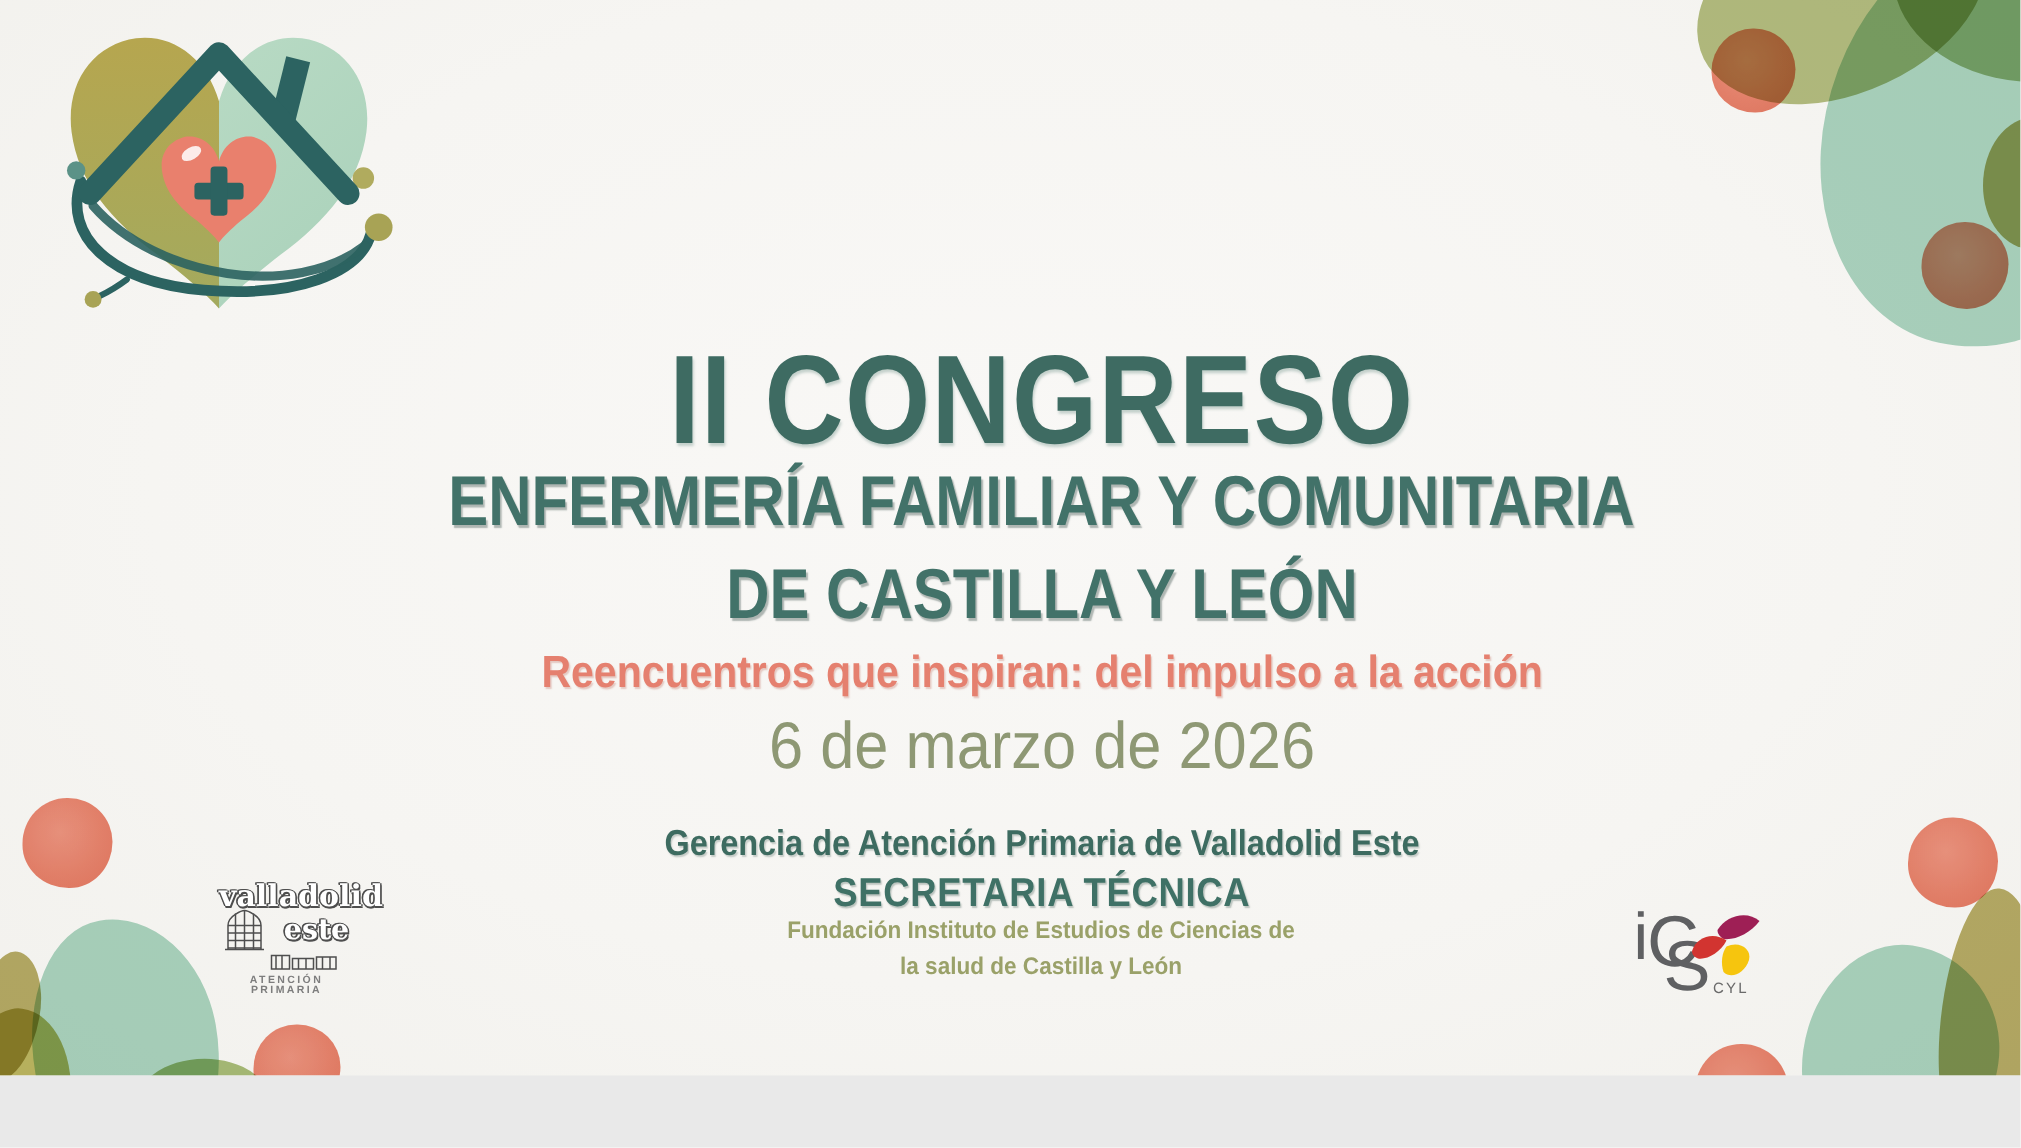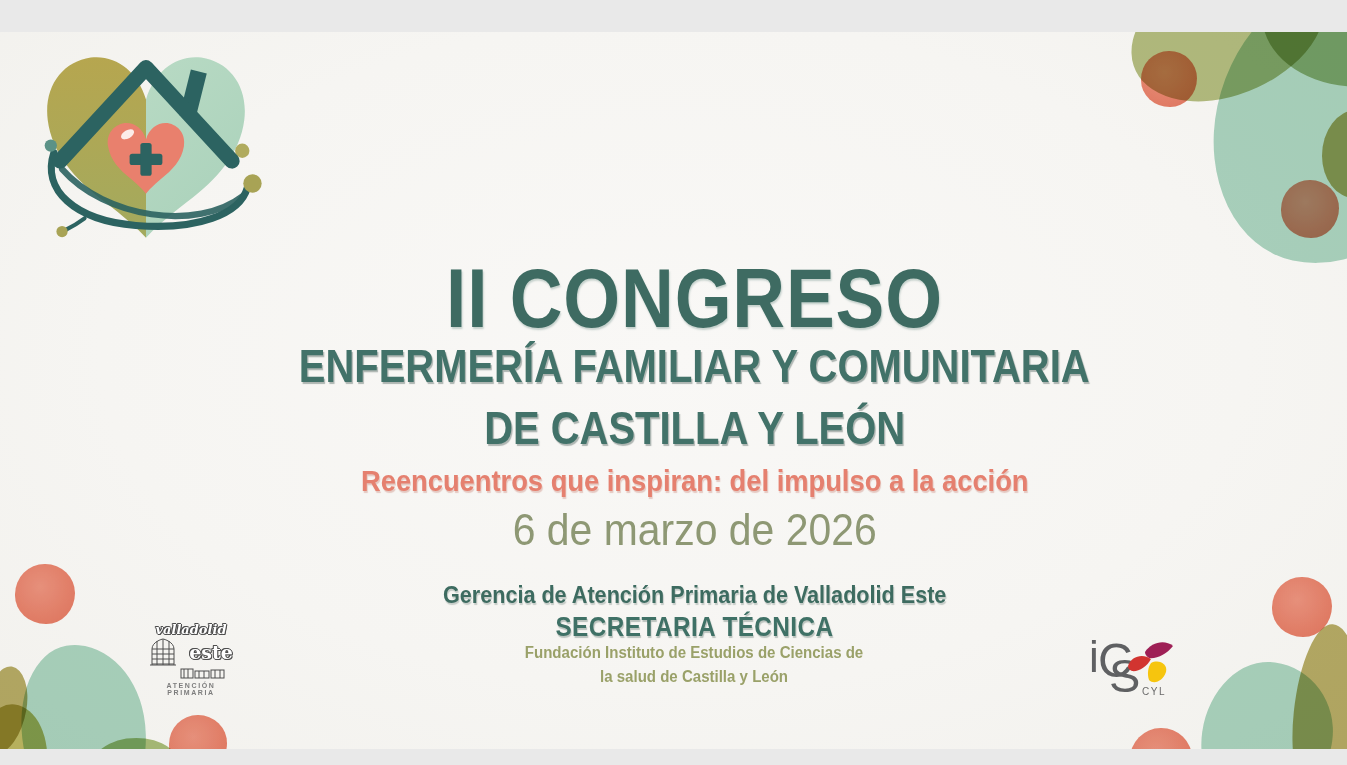--- a/index.html
+++ b/index.html
@@ -1,21 +1,20 @@
 <!DOCTYPE html>
 <html><head>
 <meta charset="utf-8">
 <style>
   html,body{margin:0;padding:0;background:#e9e9e9;}
   .slide{
     position:relative;width:1347px;height:717px;overflow:hidden;
     background:#f6f5f2;
     background-image:radial-gradient(ellipse at 50% 45%, #f9f8f6 0%, #f6f5f2 60%, #f2f1ed 100%);
     font-family:"Liberation Sans", sans-serif;
-    margin-top:32px;
   }
   
   .blob{position:absolute;mix-blend-mode:multiply;opacity:.95;
         border-radius:48% 52% 55% 45% / 52% 46% 54% 48%;}
   .blob.teal{background:#a9d5c1;}
   .blob.sage{background:#b2bd7c;}
   .blob.sage2{background:#a8bd82;}
   .blob.olive{background:#b5aa60;}
   .blob.yellow{background:#bdb65c;}
   .blob.green{background:#a7bd74;}
@@ -46,21 +45,21 @@
   .t-fund{font-size:16px;font-weight:700;color:#9aa169;}
   .t-fund .sq{transform:scaleX(.94);}
   .t-fund1{top:613px;} .t-fund2{top:637px;}
   
   .hh-logo{position:absolute;left:22px;top:2px;width:248px;height:215px;}
   
   .vlogo{position:absolute;left:146px;top:590px;width:90px;height:80px;text-align:center;}
   .outlined{color:#ffffff;font-family:"DejaVu Serif", serif;font-weight:700;
             text-shadow:1px 0 0 #4e4e4e,-1px 0 0 #4e4e4e,0 1px 0 #4e4e4e,0 -1px 0 #4e4e4e,
                         1px 1px 0 #4e4e4e,-1px -1px 0 #4e4e4e;}
-  .v-line1{font-size:13px;line-height:15px;font-style:italic;}
+  .v-line1{font-size:20px;line-height:15px;}
   .v-row{display:flex;align-items:center;justify-content:center;gap:12px;height:30px;}
   .v-este{font-size:19px;}
   .v-strip{display:block;margin:0 0 2px 34px;}
   .v-cap{font-size:7px;letter-spacing:1.6px;color:#7d7d7d;font-weight:600;margin-top:3px;
          font-family:"Liberation Sans", sans-serif;}
   
   .icslogo{position:absolute;left:1085px;top:600px;width:110px;height:75px;color:#5f6062;}
   .icslogo span{position:absolute;line-height:1;font-weight:400;}
   .ics-i{left:4px;top:3px;font-size:44px;}
   .ics-c{left:13px;top:5px;font-size:48px;}

